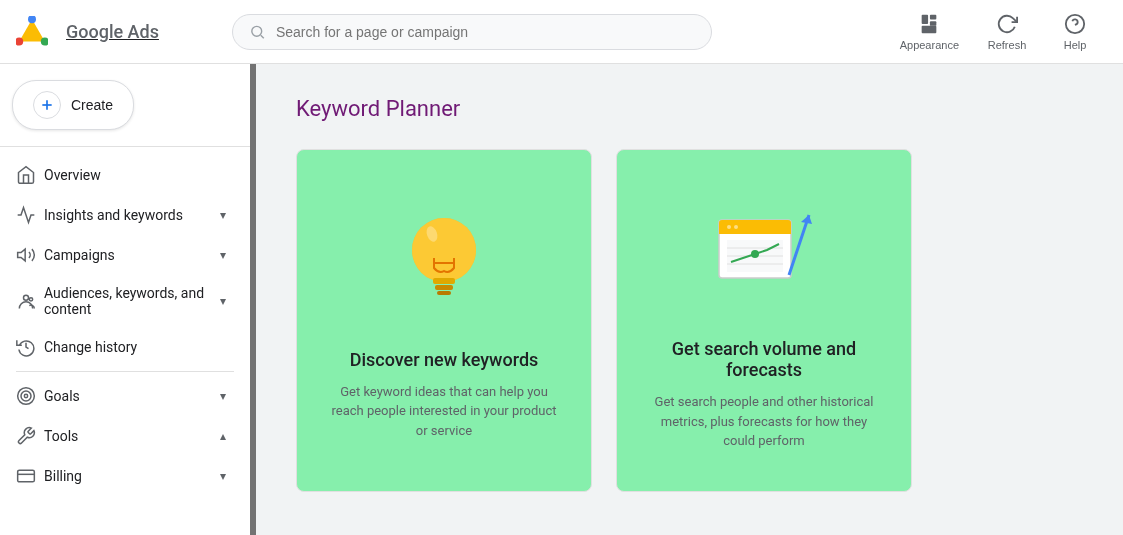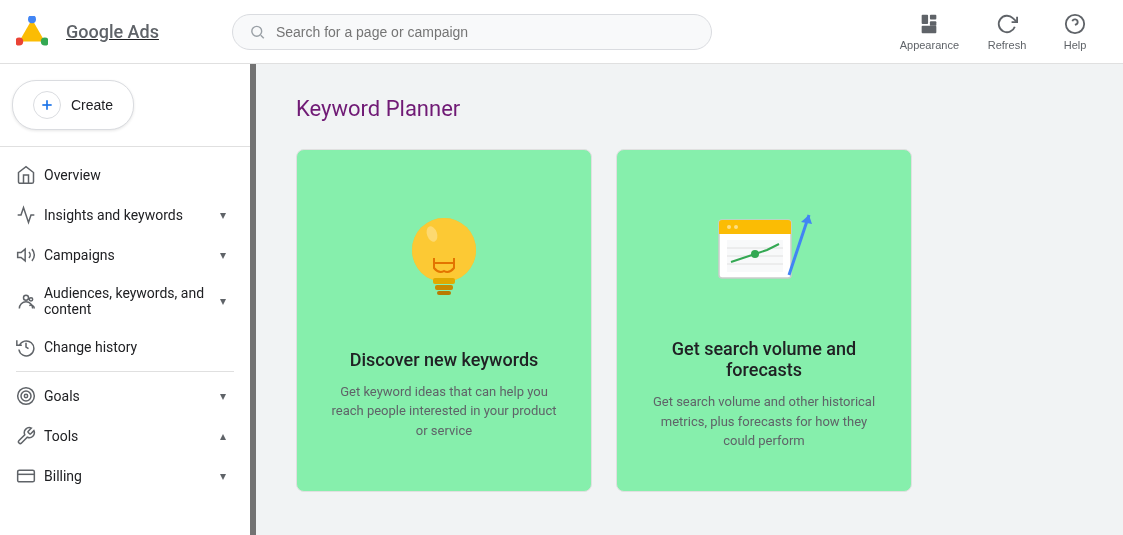--- a/index.html
+++ b/index.html
@@ -396,19 +396,19 @@
 
             <polyline points="22,62 34,58 46,54 58,50 70,44" stroke="#34A853" stroke-width="2" fill="none"></polyline>
 
             <circle cx="46" cy="54" r="4" fill="#34A853"></circle>
 
             <line x1="80" y1="75" x2="100" y2="15" stroke="#4285F4" stroke-width="3"></line>
             <polygon points="100,15 92,22 103,24" fill="#4285F4"></polygon>
           </svg>
         </div>
         <div class="card-title">Get search volume and forecasts</div>
-        <div class="card-desc">Get search volume and other historical metrics, plus forecasts for how they could perform</div>
+        <div class="card-desc">Get search people and other historical metrics, plus forecasts for how they could perform</div>
       </div>
 
     </div>
   </main>
 
 </div>
 
 </body></html>

